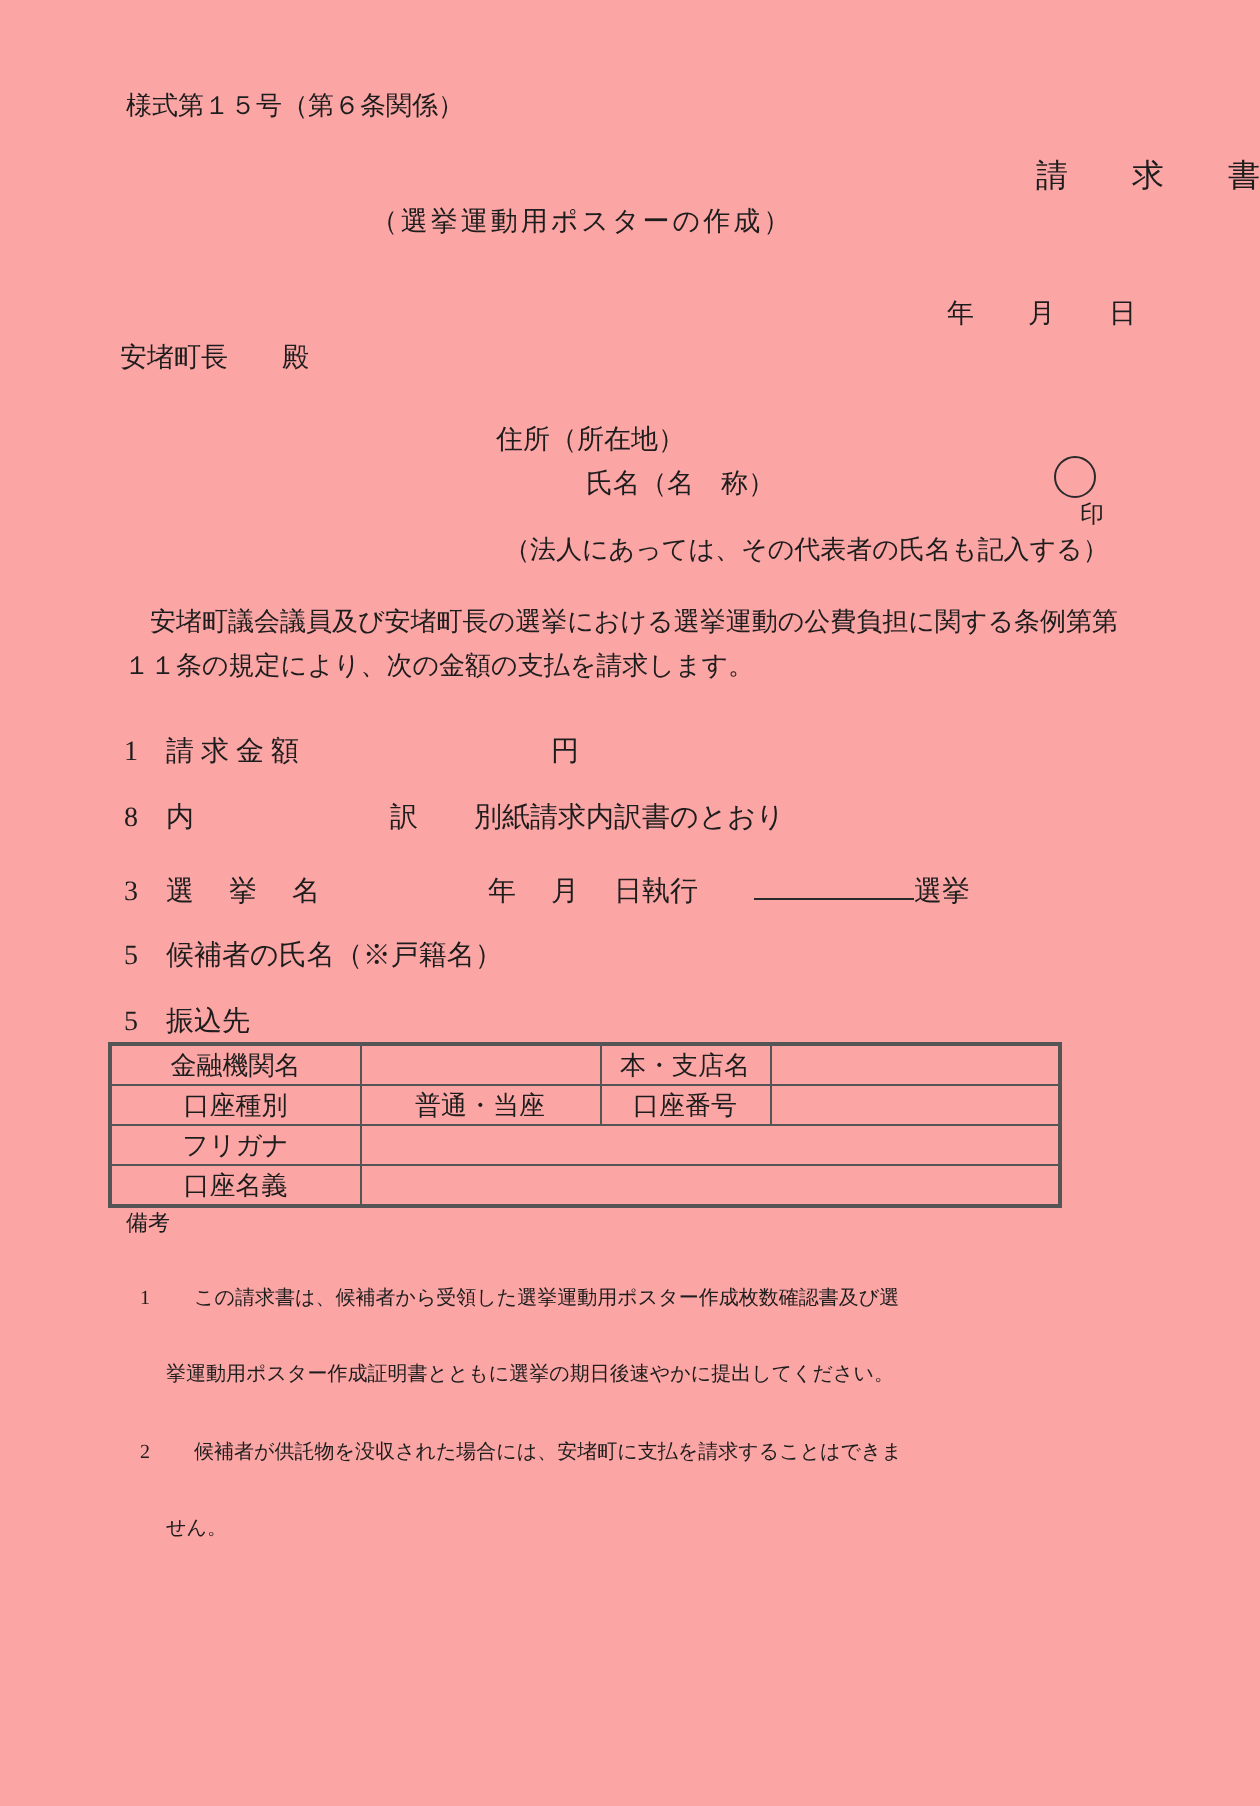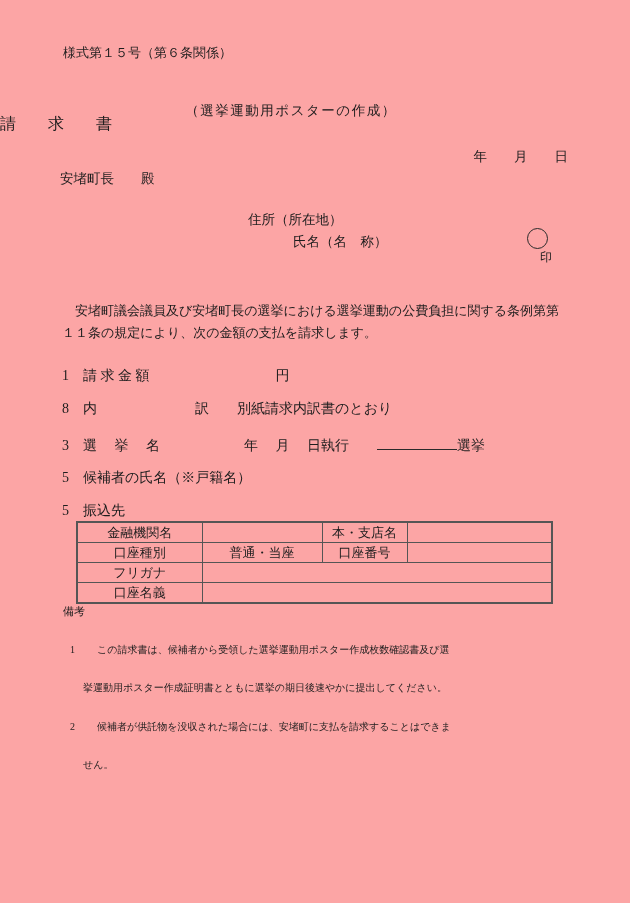--- a/index.html
+++ b/index.html
@@ -11,21 +11,21 @@
   .page {
     position: relative;
     width: 630px; height: 903px;
     background: #fca5a5;
     color: #1d1d1d;
     overflow: hidden;
   }
   .abs { position: absolute; white-space: pre; }
 
   .form-number   { left: 63px;  top: 44px;  font-size: 13px; }
-  .doc-title     { left: 0; width: 630px; top: 78px;  font-size: 16px; text-align: left; margin-top: 36px; }
+  .doc-title     { left: 0; width: 630px; top: 78px;  font-size: 16px; text-align: right; }
   .doc-subtitle  { left: 0; width: 582px; top: 102px; font-size: 13.5px; letter-spacing: 1.5px; text-align: center; }
   .date-line     { right: 62px; top: 148px; font-size: 13.5px; }
   .addressee     { left: 60px;  top: 170px; font-size: 13.5px; }
   .address-label { left: 248px; top: 211px; font-size: 13.5px; }
   .name-label    { left: 248px; top: 233px; font-size: 13.5px; margin-left: 45px; }
   .seal {
     left: 527px; top: 228px;
     width: 19px; height: 19px;
     border: 1px solid #2a2a2a; border-radius: 50%;
     font-size: 12px; line-height: 19px; text-align: center;
@@ -41,21 +41,21 @@
   .item-4 { top: 469px; }
   .item-5 { top: 502px; }
   .blank-underline {
     display: inline-block;
     width: 80px; height: 14px;
     border-bottom: 1px solid #2a2a2a;
     vertical-align: baseline;
   }
 
   .bank-table {
-    position: absolute; left: 76px; top: 521px;
+    position: absolute; left: 54px; top: 521px;
     width: 475px;
     border-collapse: collapse; table-layout: fixed;
     font-size: 13px; color: #1d1d1d;
     border: 2px solid #555;
   }
   .bank-table td {
     border: 1px solid #555;
     height: 19px; padding: 0 4px;
     overflow: hidden;
   }
@@ -78,20 +78,21 @@
   <div class="abs doc-subtitle">（選挙運動用ポスターの作成）</div>
 
   <div class="abs date-line">年　　月　　日</div>
   <div class="abs addressee">安堵町長　　殿</div>
 
   <div class="abs address-label">住所（所在地）</div>
   <div class="abs name-label">氏名（名　称）</div>
   <div class="abs seal">
     <span>印</span>
   </div>
+  <div class="abs corp-note">（法人にあっては、その代表者の氏名も記入する）</div>
 
   <div class="abs body-line1">　安堵町議会議員及び安堵町長の選挙における選挙運動の公費負担に関する条例第第</div>
   <div class="abs body-line2">１１条の規定により、次の金額の支払を請求します。</div>
 
   <div class="abs item item-1">1　請 求 金 額　　　　　　　　　円</div>
   <div class="abs item item-2">8　内　　　　　　　訳　　別紙請求内訳書のとおり</div>
   <div class="abs item item-3"><span>3　選 　挙 　名　　　　　　年 　月 　日執行　　</span><span class="blank-underline"></span><span>選挙</span></div>
   <div class="abs item item-4">5　候補者の氏名（※戸籍名）</div>
   <div class="abs item item-5">5　振込先</div>
 

